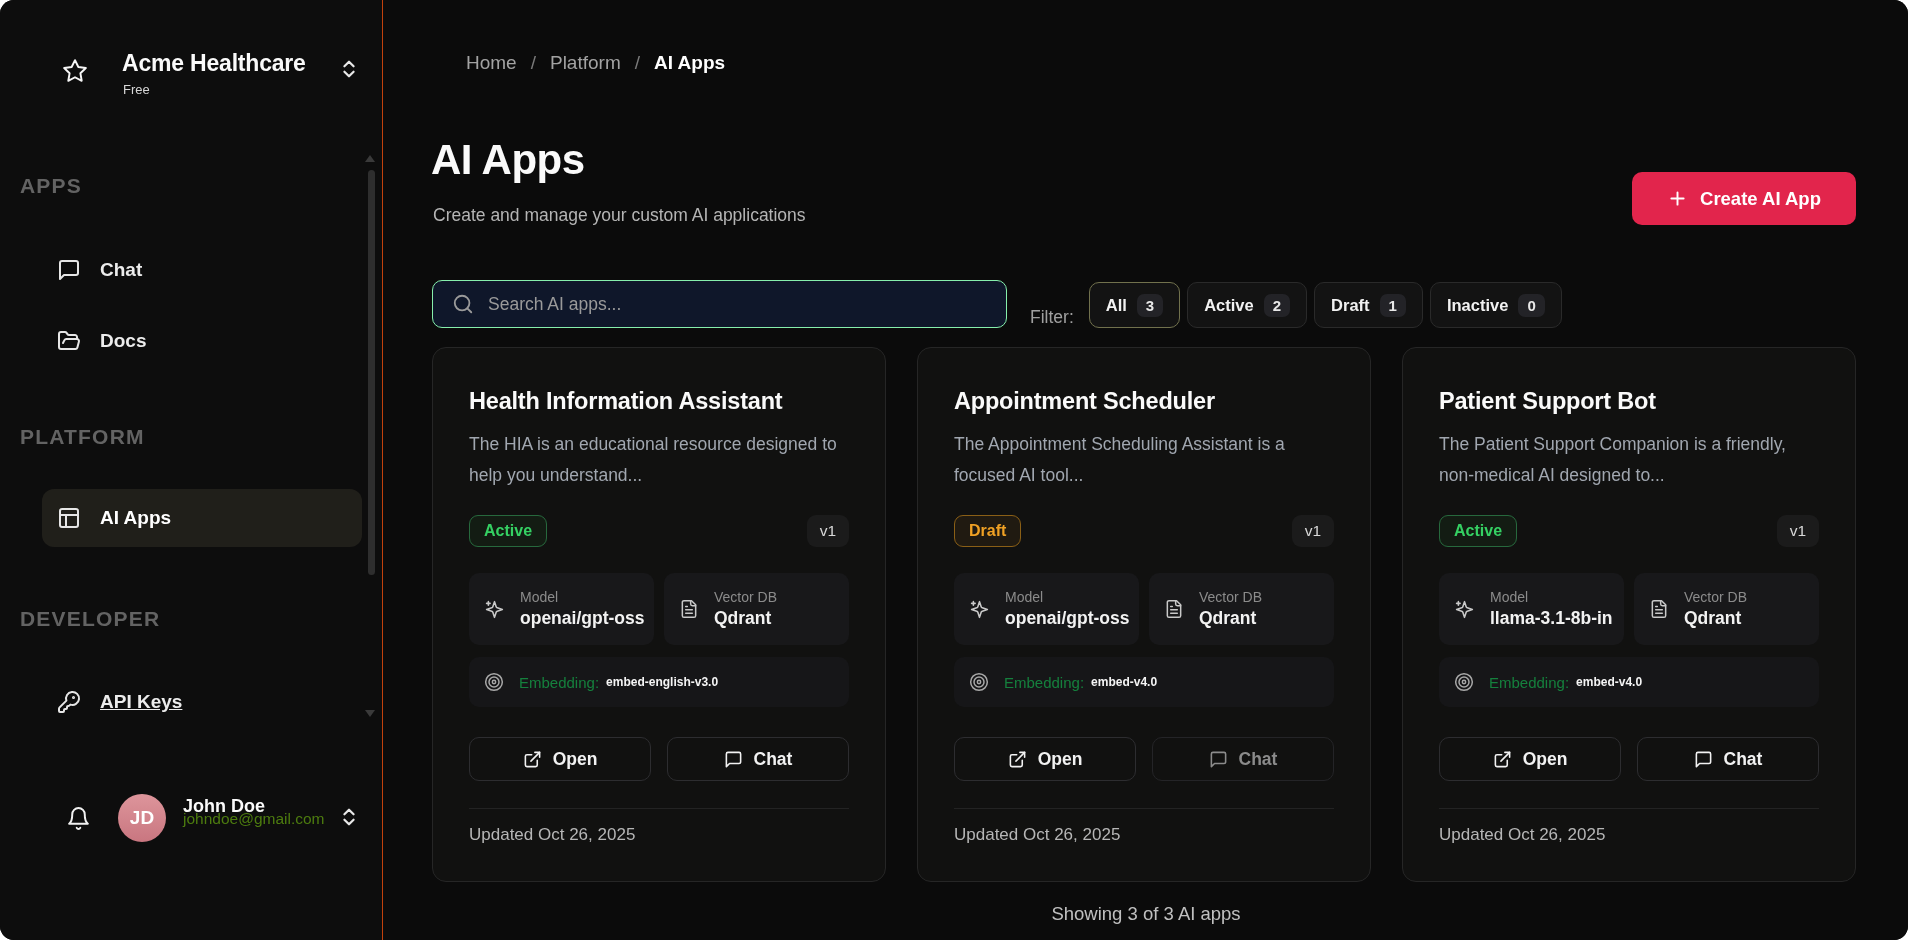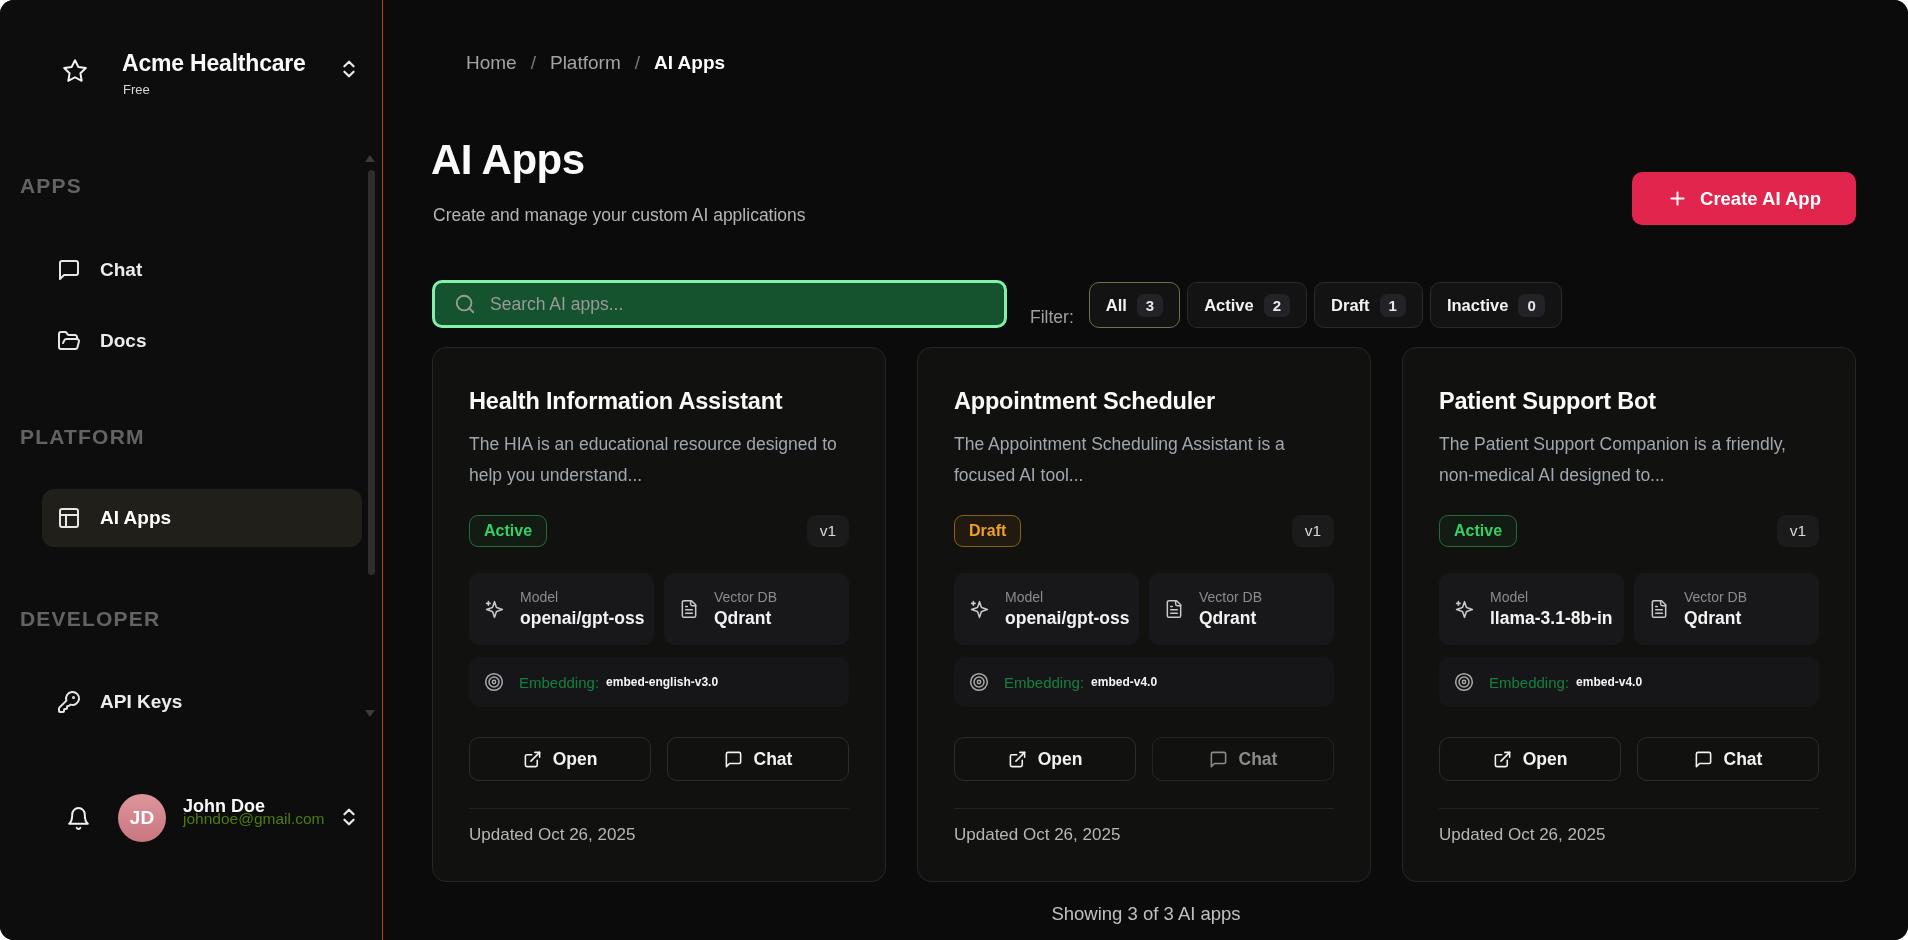--- a/index.html
+++ b/index.html
@@ -43,21 +43,21 @@
 
   .page-title { position:absolute; left:47px; top:136px; font-size:42px; font-weight:800; color:#fafafa; letter-spacing:-0.5px; }
   .page-subtitle { position:absolute; left:49px; top:205px; font-size:17.5px; color:#b5b5b5; }
 
   .create-btn { position:absolute; right:52px; top:172px; width:224px; height:53px; border-radius:10px; border:none;
                 background:var(--accent); color:#ffffff; font-size:18.5px; font-weight:600;
                 display:flex; align-items:center; justify-content:center; gap:12px; cursor:pointer;
                 font-family:inherit; }
 
   .search-box { position:absolute; left:48px; top:280px; width:575px; height:48px; border-radius:10px;
-                background:#14532d; border:3px solid #86efac; display:flex; align-items:center; }
+                background:#0f172a; border:1px solid #86efac; display:flex; align-items:center; }
   .search-box .s-icon { margin-left:19px; color:#9a9a9a; }
   .search-box input { flex:1; margin-left:14px; margin-right:14px; background:transparent; border:none; outline:none;
                       color:#e8e8e8; font-size:17.5px; font-family:inherit; }
   .search-box input::placeholder { color:#9a9a9a; }
 
   .filter-group { position:absolute; left:646px; top:280px; height:48px; display:flex; align-items:flex-end; gap:7px; }
   .filter-label { font-size:17.5px; color:#a0a0a0; margin-right:8px; }
   .filter-btn { height:46px; border-radius:10px; border:1px solid #2a2a2a; background:#131313; color:#f2f2f2;
                 display:flex; align-items:center; gap:10px; padding:0 16px; font-size:16.5px; font-weight:700;
                 cursor:pointer; font-family:inherit; }
@@ -150,21 +150,21 @@
             <rect width="18" height="18" x="3" y="3" rx="2"></rect>
             <path d="M3 9h18"></path>
             <path d="M9 21V9"></path>
           </svg>
       </span>
       <span class="ni-label">AI Apps</span>
     </div>
 
     <div class="nav-label" style="top:607px;">DEVELOPER</div>
 
-    <div class="nav-item" style="top:673px;">
+    <div class="nav-item" style="top:673px;text-decoration:underline;">
       <span class="ni-icon">
         <svg width="24" height="24" viewBox="0 0 24 24" fill="none" stroke="currentColor" stroke-width="2" stroke-linecap="round" stroke-linejoin="round">
             <path d="M2.586 17.414A2 2 0 0 0 2 18.828V21a1 1 0 0 0 1 1h3a1 1 0 0 0 1-1v-1a1 1 0 0 1 1-1h1a1 1 0 0 0 1-1v-1a1 1 0 0 1 1-1h.172a2 2 0 0 0 1.414-.586l.814-.814a6.5 6.5 0 1 0-4-4z"></path>
             <circle cx="16.5" cy="7.5" r=".5" fill="currentColor"></circle>
           </svg>
       </span>
       <span class="ni-label">API Keys</span>
     </div>
 
     <div class="sb-up"></div>

